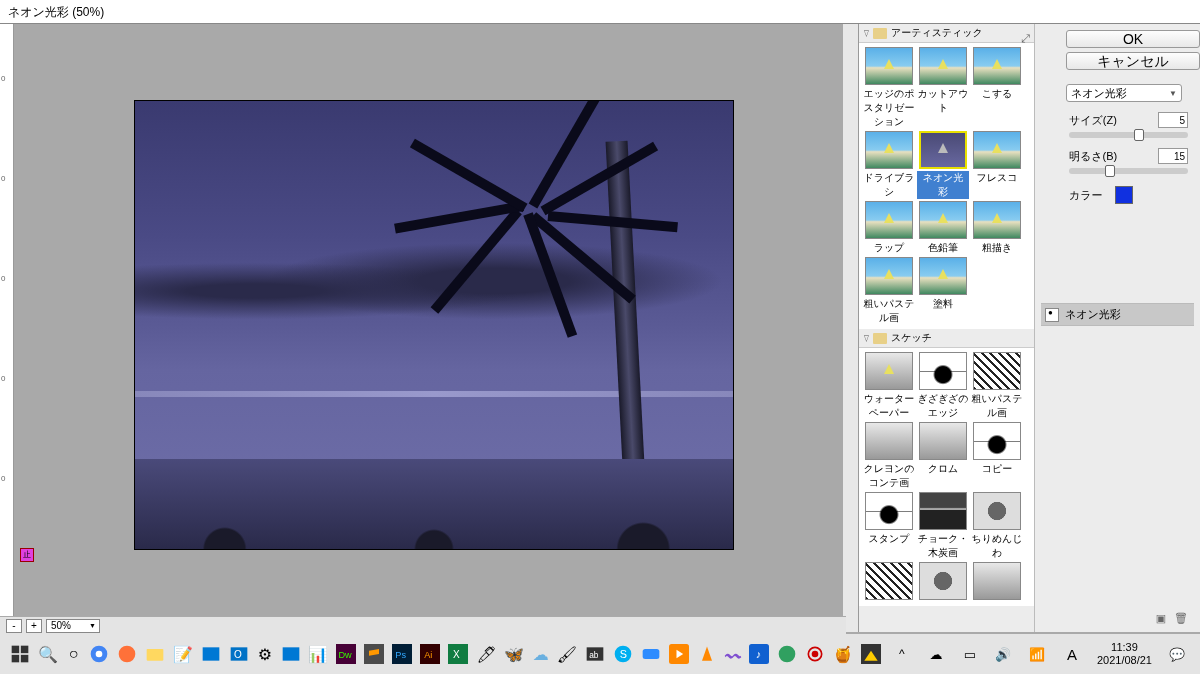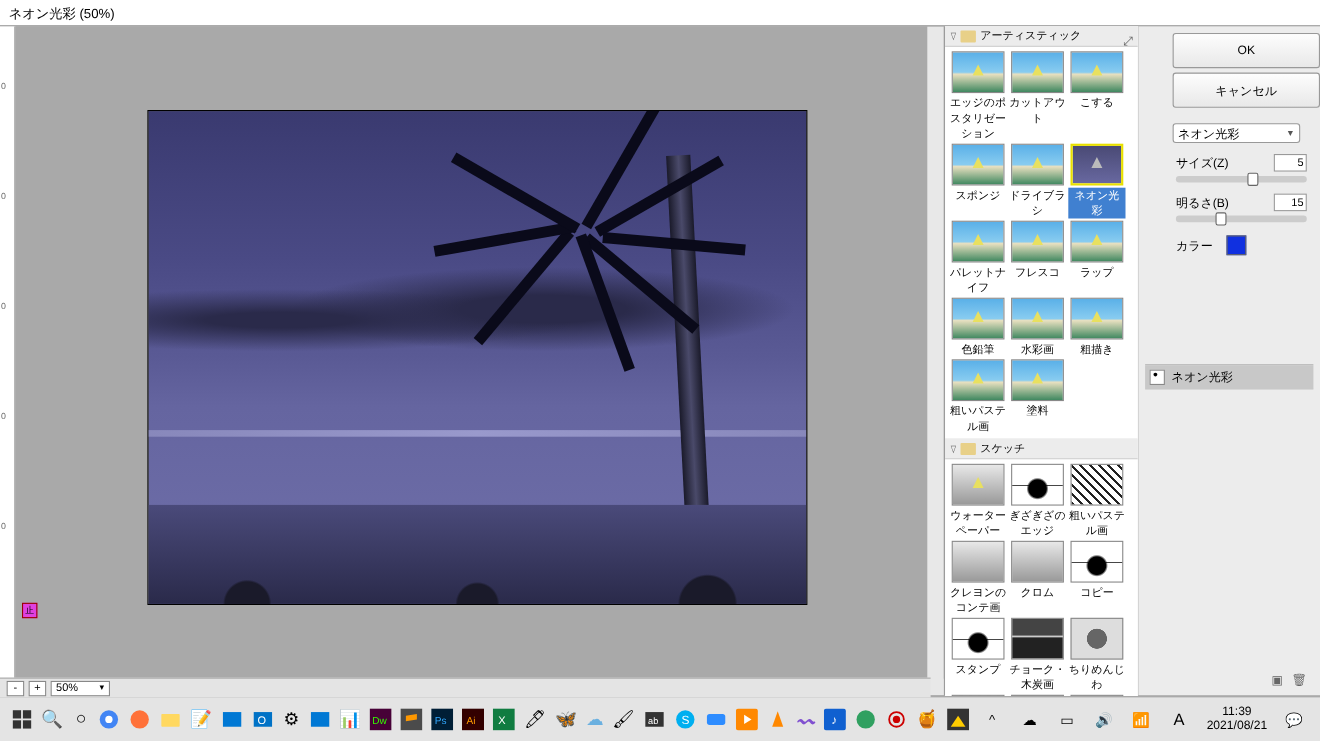--- a/index.html
+++ b/index.html
@@ -45,21 +45,21 @@
 .filter-item.selected .name { background: #4080d0; color: #fff; display:inline-block; padding: 0 2px;}
 .thumb-sk { background: #fff; }
 .thumb-sk .ink { position:absolute; inset:0; background: radial-gradient(circle at 50% 60%, #000 8px, transparent 10px), linear-gradient(to bottom, transparent 50%, #444 52%, transparent 54%); }
 .thumb-sk2 { background: linear-gradient(to bottom, #e8e8e8, #999); }
 .thumb-sk3 { background: repeating-linear-gradient(45deg, #222, #222 2px, #fff 2px, #fff 6px); }
 .thumb-sk4 { background: #ddd; position: relative; }
 .thumb-sk4::after { content:''; position:absolute; inset:5px; background: radial-gradient(circle, #666 40%, transparent 42%); }
 .thumb-charcoal { background: linear-gradient(to bottom, #444 40%, #ddd 45%, #222 48%); }
 
 .right-panel { width: 166px; background: #ececec; border-left: 1px solid #bbb; padding: 6px; font-size: 11px; }
-.rp-btn { width: 134px; height: 32px; margin: 0 0 4px 25px; background: linear-gradient(#fdfdfd, #e8e8e8); border: 1px solid #999; border-radius: 3px; font-size: 11px; cursor: pointer; }
+.rp-btn { width: 134px; height: 18px; margin: 0 0 4px 25px; background: linear-gradient(#fdfdfd, #e8e8e8); border: 1px solid #999; border-radius: 3px; font-size: 14px; cursor: pointer; }
 .rp-btn:first-child { border-color: #4080d0; }
 .rp-zoom-icon { position: absolute; right: 170px; top: 32px; font-size: 11px; color: #666; }
 .rp-dropdown { width: 116px; height: 18px; margin: 10px 0 8px 25px; font-size: 11px; border: 1px solid #999; border-radius: 3px; padding-left: 4px; display: flex; align-items: center; justify-content: space-between; background: #fff; cursor: pointer; }
 .rp-dropdown .dd-arrow { font-size: 8px; margin-right: 4px; color: #555; }
 
 .rp-param { display: flex; align-items: center; justify-content: space-between; padding: 2px 6px 2px 28px; }
 .rp-param input { width: 30px; height: 16px; font-size: 10px; text-align: right; border: 1px solid #999; padding-right: 2px; }
 .rp-slider { height: 6px; margin: 2px 6px 8px 28px; background: #ccc; position: relative; border-radius: 3px; }
 .rp-slider .thumb { position: absolute; top: -3px; width: 10px; height: 12px; background: #fff; border: 1px solid #666; border-radius: 2px; }
 
@@ -135,42 +135,33 @@
             <div class="sail"></div>
           </div><span class="name">エッジのポスタリゼーション</span></div>
         <div class="filter-item"><div class="filter-thumb">
             <div class="sail"></div>
           </div><span class="name">カットアウト</span></div>
         <div class="filter-item"><div class="filter-thumb">
             <div class="sail"></div>
           </div><span class="name">こする</span></div>
         <div class="filter-item"><div class="filter-thumb">
             <div class="sail"></div>
-          </div><span class="name">スポンジ</span></div>
-        <div class="filter-item"><div class="filter-thumb">
-            <div class="sail"></div>
           </div><span class="name">ドライブラシ</span></div>
         <div class="filter-item selected"><div class="filter-thumb">
             <div class="sail"></div>
           </div><span class="name">ネオン光彩</span></div>
         <div class="filter-item"><div class="filter-thumb">
             <div class="sail"></div>
-          </div><span class="name">パレットナイフ</span></div>
-        <div class="filter-item"><div class="filter-thumb">
-            <div class="sail"></div>
           </div><span class="name">フレスコ</span></div>
         <div class="filter-item"><div class="filter-thumb">
             <div class="sail"></div>
           </div><span class="name">ラップ</span></div>
         <div class="filter-item"><div class="filter-thumb">
             <div class="sail"></div>
           </div><span class="name">色鉛筆</span></div>
-        <div class="filter-item"><div class="filter-thumb">
-            <div class="sail"></div>
-          </div><span class="name">水彩画</span></div>
         <div class="filter-item"><div class="filter-thumb">
             <div class="sail"></div>
           </div><span class="name">粗描き</span></div>
         <div class="filter-item"><div class="filter-thumb">
             <div class="sail"></div>
           </div><span class="name">粗いパステル画</span></div>
         <div class="filter-item"><div class="filter-thumb">
             <div class="sail"></div>
           </div><span class="name">塗料</span></div>
       </div>

